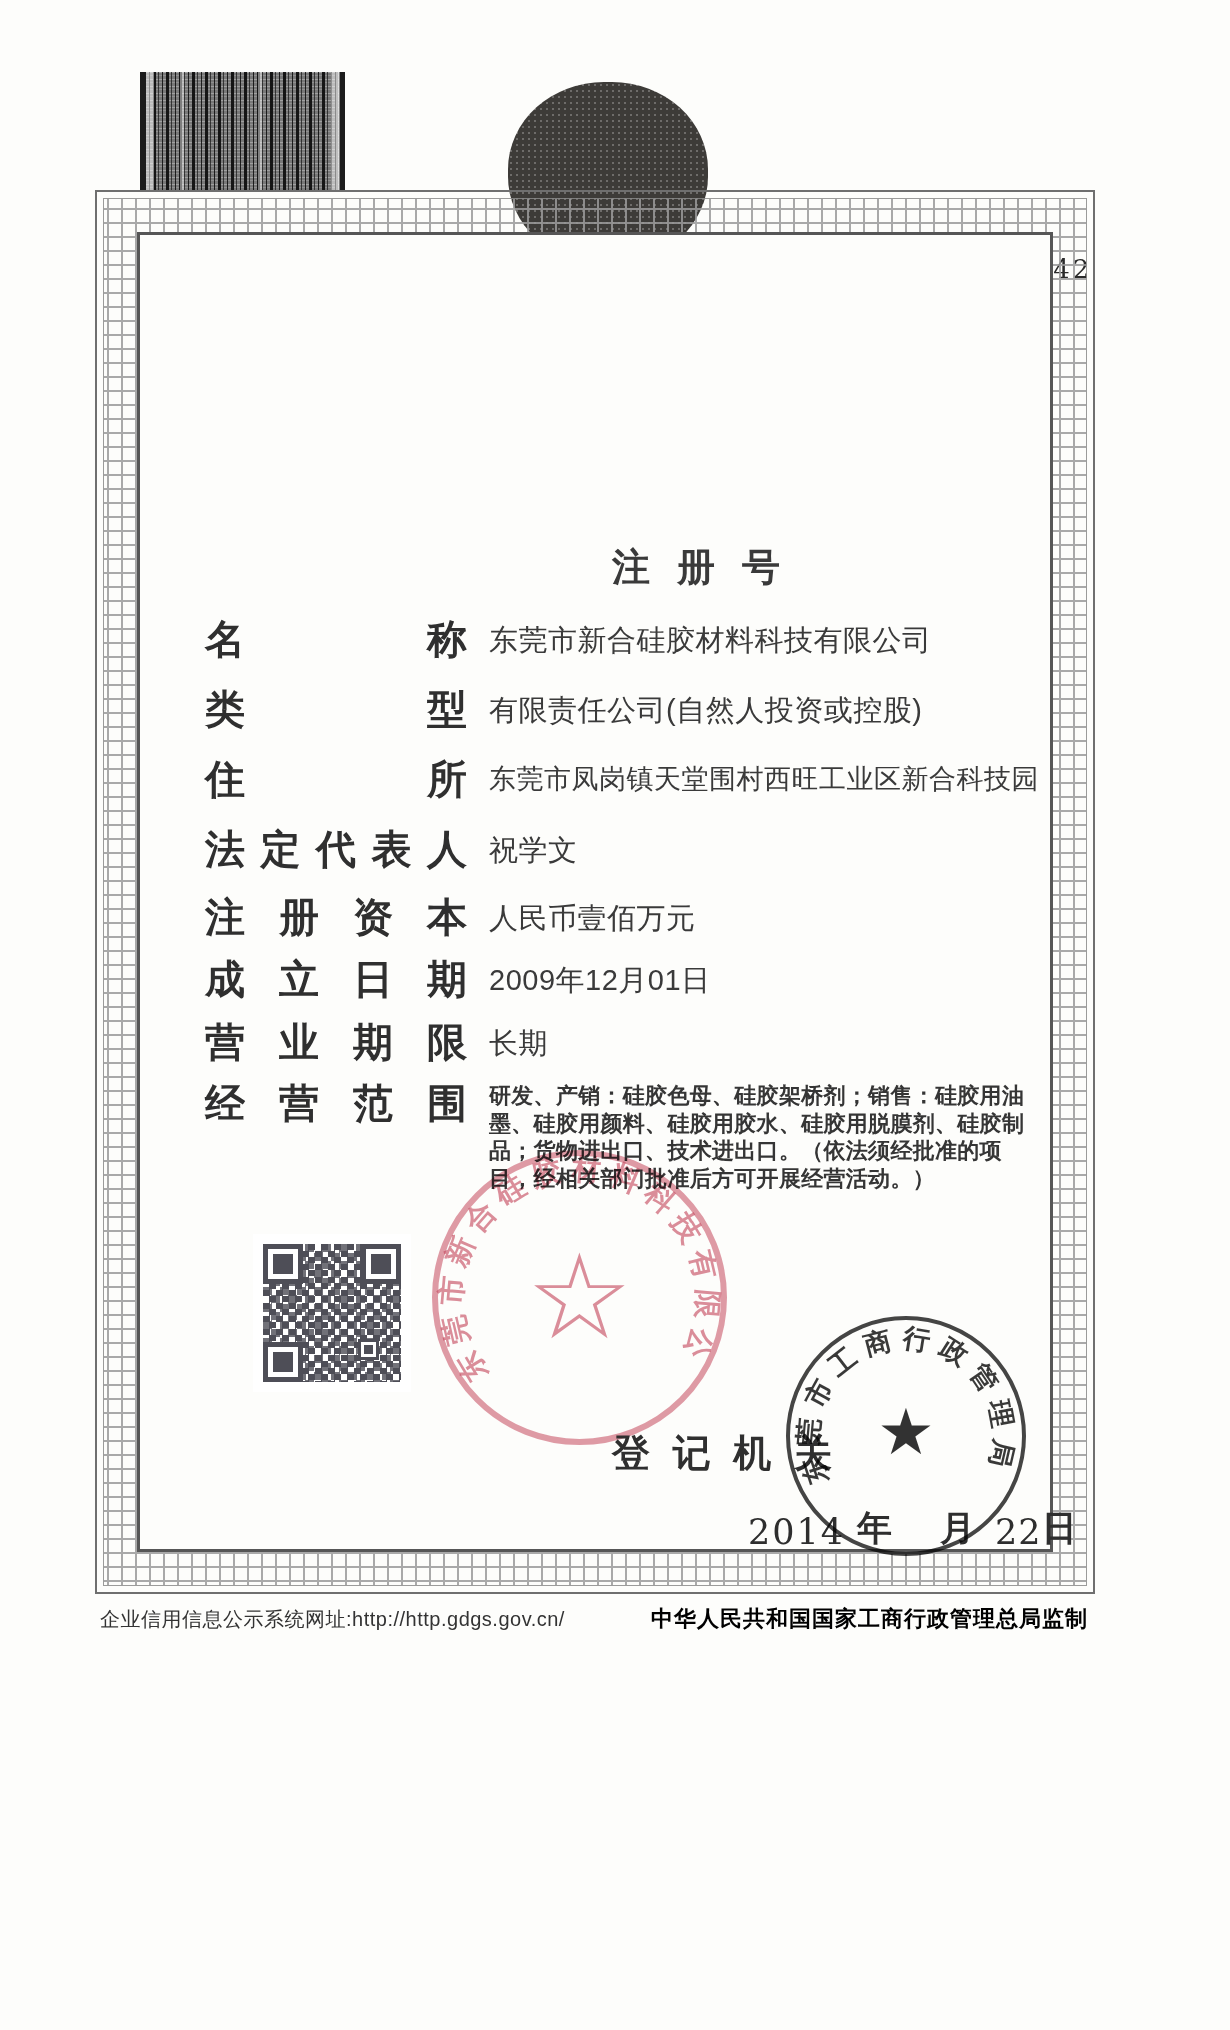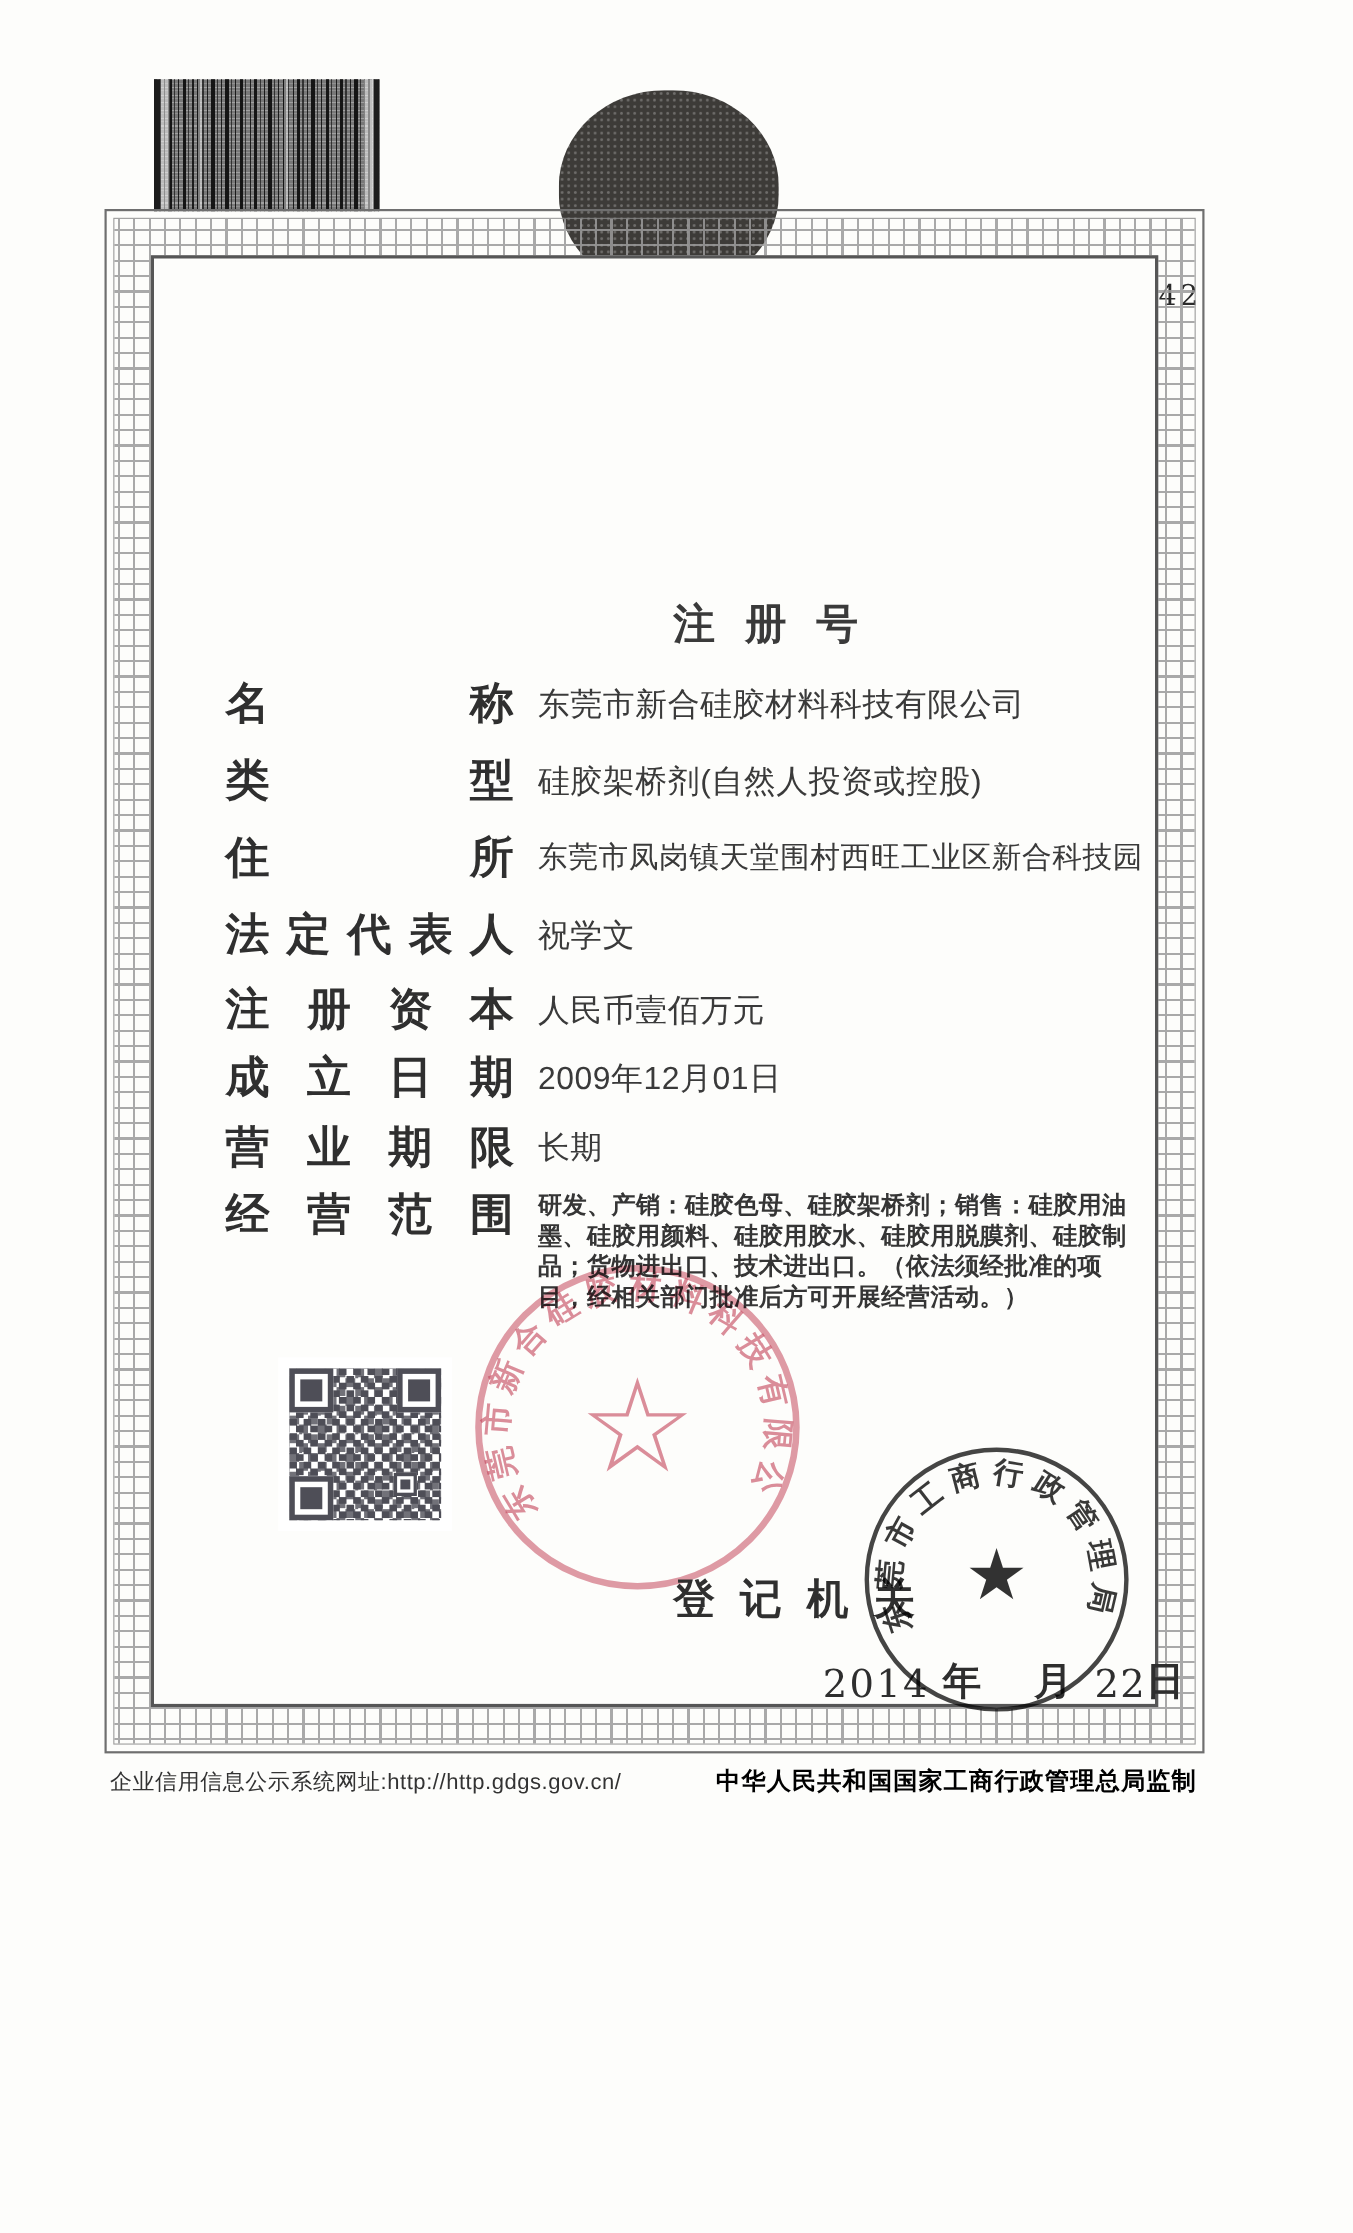--- a/index.html
+++ b/index.html
@@ -155,21 +155,21 @@
         <span>名</span>
         <span>称</span>
       </span>
     <span class="val">东莞市新合硅胶材料科技有限公司</span>
   </div>
   <div class="row" style="top:682px">
     <span class="lbl just">
         <span>类</span>
         <span>型</span>
       </span>
-    <span class="val">硅胶架桥剂(自然人投资或控股)</span>
+    <span class="val">有限责任公司(自然人投资或控股)</span>
   </div>
   <div class="row" style="top:752px">
     <span class="lbl just">
         <span>住</span>
         <span>所</span>
       </span>
     <span class="val small">东莞市凤岗镇天堂围村西旺工业区新合科技园</span>
   </div>
   <div class="row" style="top:822px">
     <span class="lbl just">

